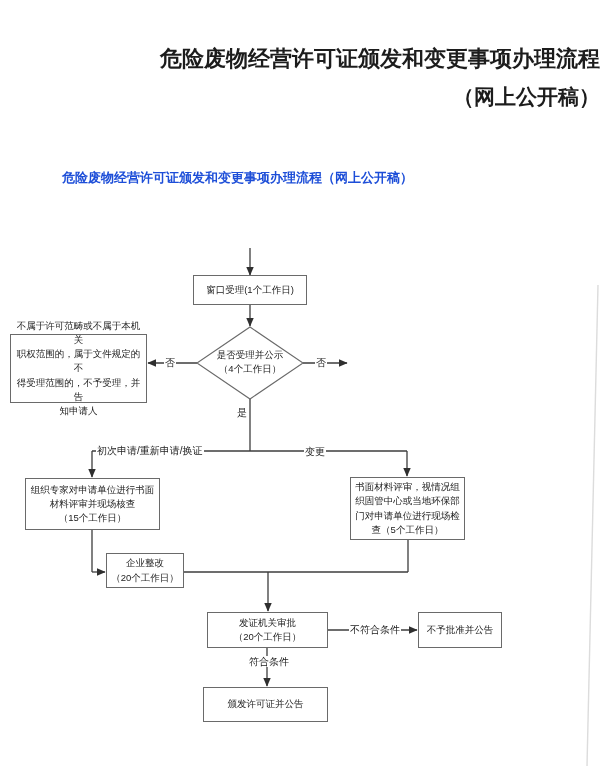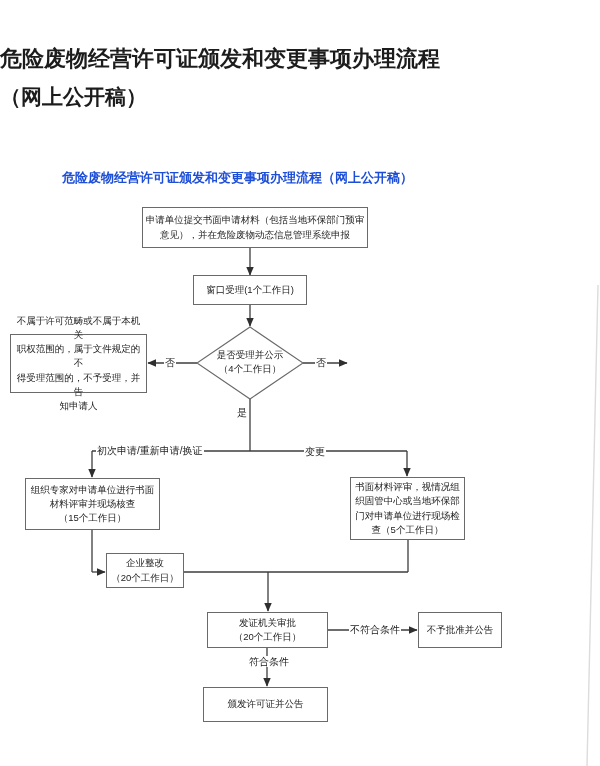--- a/index.html
+++ b/index.html
@@ -1,20 +1,20 @@
 <!DOCTYPE html>
 <html><head>
 <meta charset="utf-8">
 <style>
   html,body{margin:0;padding:0;background:#ffffff;}
   .page{
     position:relative;width:600px;height:766px;background:#ffffff;overflow:hidden;
     font-family:"Liberation Sans","DejaVu Sans",sans-serif;color:#1a1a1a;
   }
-  .title{position:absolute;top:44px;left:0;width:100%;text-align:left;margin:0;
+  .title{position:absolute;top:44px;left:0;width:100%;text-align:right;margin:0;
     font-family:"Liberation Serif","DejaVu Serif",serif;font-weight:600;color:#1c1c1c;}
   .title-line1{display:block;font-size:22px;letter-spacing:0px;}
   .title-line2{display:block;font-size:21px;margin-top:9px;}
   .subtitle{position:absolute;left:62px;top:169px;font-size:13px;font-weight:bold;color:#1d4ed8;}
   .connectors{position:absolute;left:0;top:0;}
   .connectors line{stroke:#3d3d3d;stroke-width:1.3;}
   .connectors .diamond{fill:#ffffff;stroke:#6a6a6a;stroke-width:1.1;}
   .connectors .scan-edge{stroke:#dcdcdc;stroke-width:1.4;}
   .node{
     position:absolute;box-sizing:border-box;border:1px solid #6a6a6a;background:#ffffff;
@@ -61,29 +61,27 @@
     <line x1="92" y1="572" x2="105" y2="572" marker-end="url(#arw)"></line>
     <line x1="184" y1="572" x2="408" y2="572"></line>
     <line x1="408" y1="540" x2="408" y2="572"></line>
     <line x1="268" y1="572" x2="268" y2="611" marker-end="url(#arw)"></line>
     <line x1="328" y1="630" x2="417" y2="630" marker-end="url(#arw)"></line>
     <line x1="267" y1="648" x2="267" y2="686" marker-end="url(#arw)"></line>
     <polygon class="diamond" points="250,327 303,363 250,399 197,363"></polygon>
     <line class="scan-edge" x1="598" y1="285" x2="587" y2="766"></line>
   </svg>
 
-  <div class="node" style="left:142px;top:207px;width:226px;height:41px">申请单位提交书面申请材料（包括当地环保部门预审
-意见），并在危险废物动态信息管理系统申报</div>
 
   <div class="node" style="left:193px;top:275px;width:114px;height:30px">窗口受理(1个工作日)</div>
 
   <div class="decision-text" style="left:197px;top:348px;width:106px">是否受理并公示
 （4个工作日）</div>
 
-  <div class="node" style="left:10px;top:334px;width:137px;height:59px">不属于许可范畴或不属于本机关
+  <div class="node" style="left:10px;top:334px;width:137px;height:69px">不属于许可范畴或不属于本机关
 职权范围的，属于文件规定的不
 得受理范围的，不予受理，并告
 知申请人</div>
 
 
   <div class="node" style="left:25px;top:478px;width:135px;height:52px">组织专家对申请单位进行书面
 材料评审并现场核查
 （15个工作日）</div>
 
   <div class="node" style="left:350px;top:477px;width:115px;height:63px">书面材料评审，视情况组

